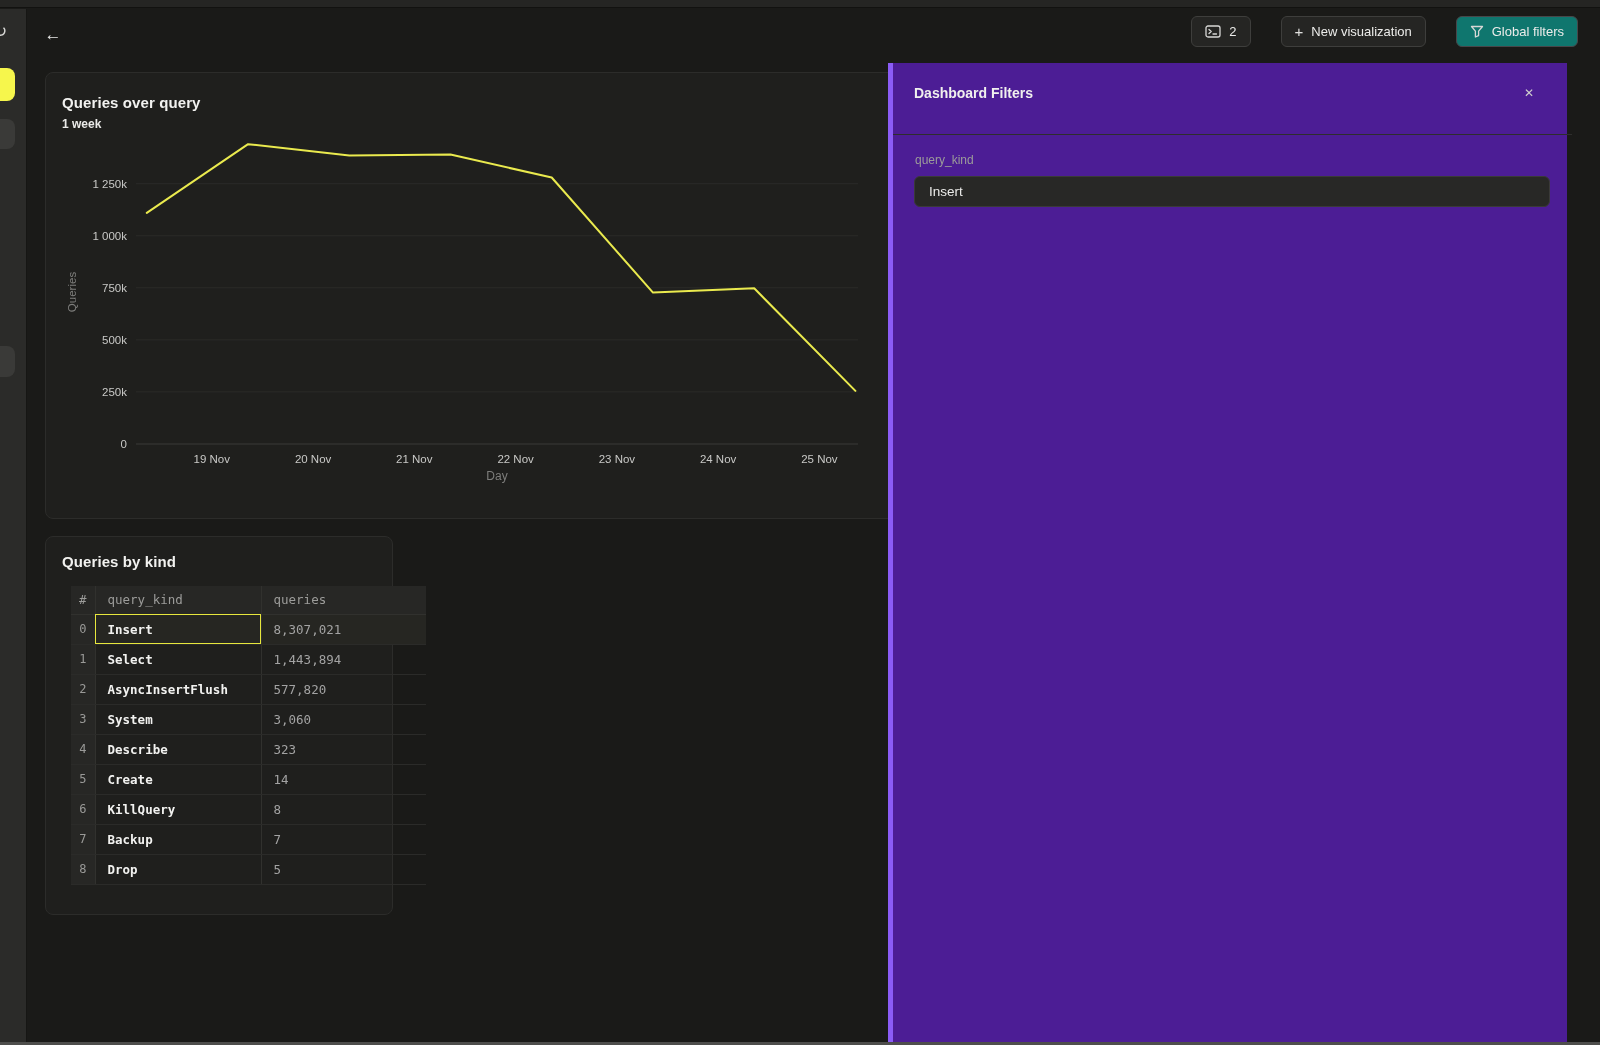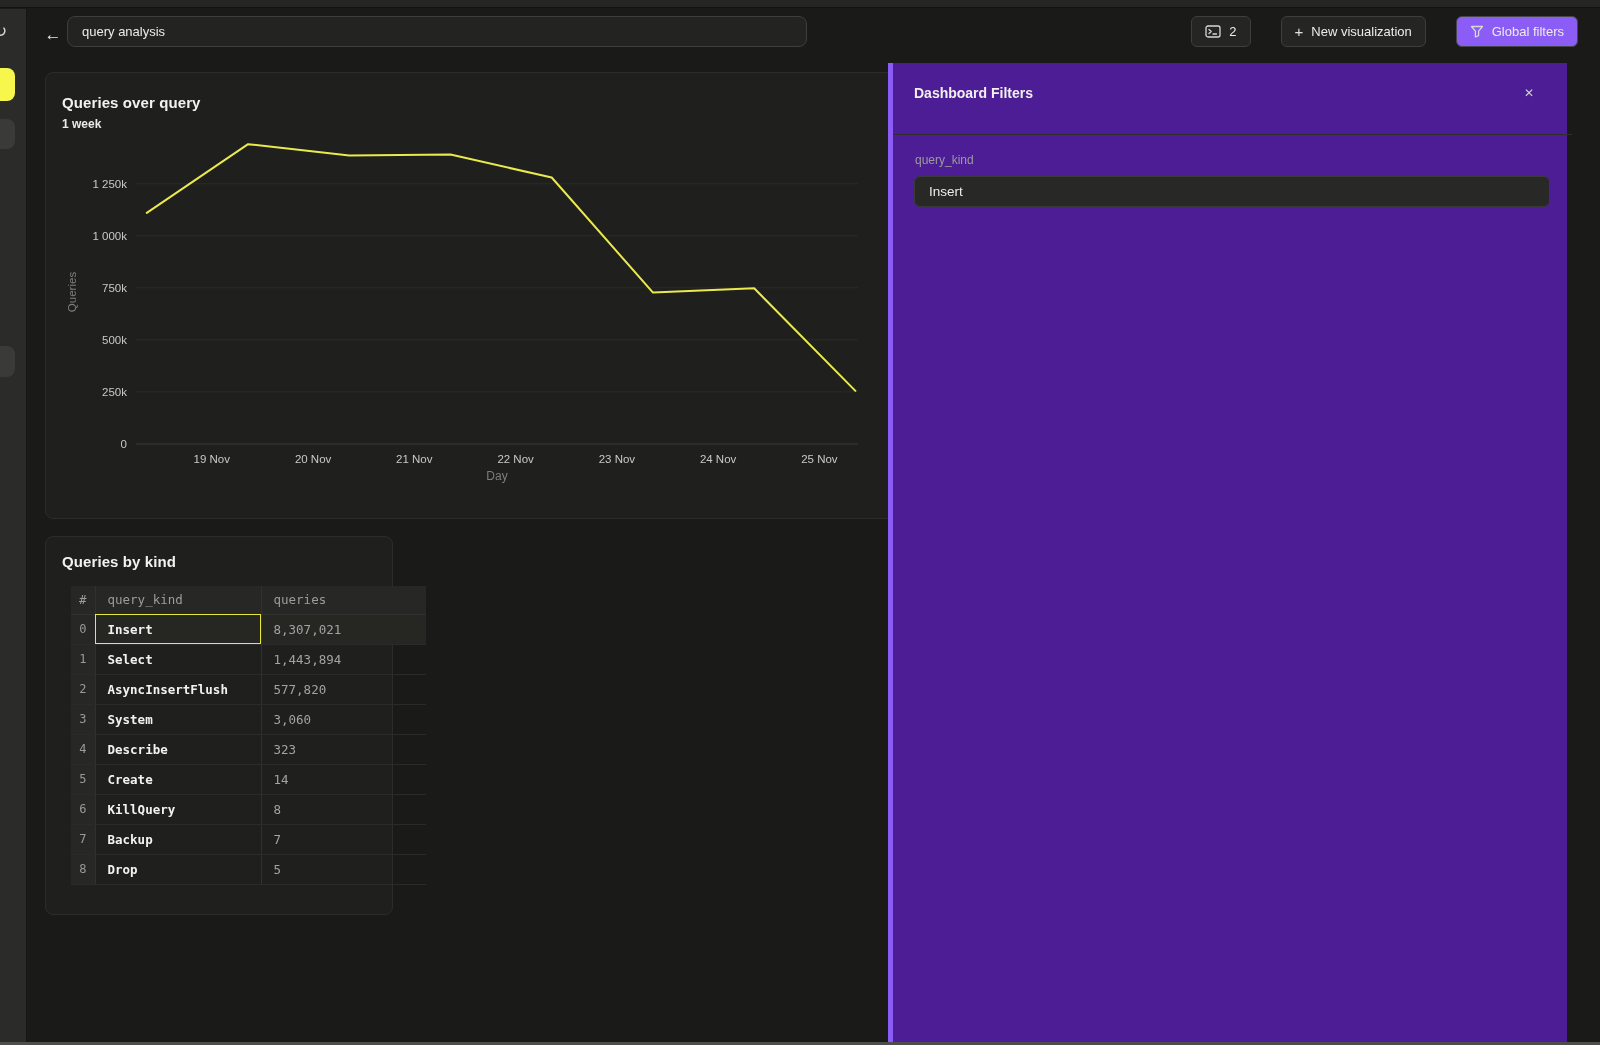--- a/index.html
+++ b/index.html
@@ -16,21 +16,21 @@
   .rail-item.active { top:59px; height:33px; background:#f6f64c; }
   .rail-item.g1 { top:110px; height:30px; background:#3a3a38; }
   .rail-item.g2 { top:337px; height:31px; background:#3a3a38; }
 
   
   .topbar { position:absolute; left:27px; top:8px; width:1573px; height:55px; }
   .back-btn { position:absolute; left:12px; top:13px; width:28px; height:28px; color:#e8e8e6; font-size:17px; line-height:28px; text-align:center; cursor:pointer; }
   .title-input { position:absolute; left:40px; top:8px; width:740px; height:31px; background:#232321; border:1px solid #3e3e3c; border-radius:8px; color:#ececea; font-size:13px; padding:0 14px; font-family:"Liberation Sans", sans-serif; outline:none; }
   .tb-buttons { position:absolute; right:22px; top:8px; height:31px; display:flex; gap:30px; }
   .btn { height:31px; display:flex; align-items:center; justify-content:center; gap:8px; background:#252523; border:1px solid #3e3e3c; border-radius:6px; color:#ececea; font-size:13px; padding:0 13px; white-space:nowrap; cursor:pointer; }
-  .btn.lighter { background:#8b5cf6; border-color:#47474a; }
+  .btn.lighter { background:#0f766e; border-color:#47474a; }
   .btn svg { display:block; }
   .plus-glyph { font-size:15px; color:#e0e0de; margin-top:-1px; }
 
   
   .main { position:absolute; left:27px; top:63px; width:894px; height:980px; background:#1a1a18; }
   .card { position:absolute; background:#1f1f1d; border:1px solid #2c2c2a; border-radius:8px; }
   .chart-card { left:18px; top:9px; width:856px; height:447px; }
   .card-title { position:absolute; left:16px; top:21px; font-size:15px; font-weight:700; color:#f2f2f0; letter-spacing:.1px; }
   .card-subtitle { position:absolute; left:16px; top:44px; font-size:12px; font-weight:700; color:#eTeTe8; color:#eaeae8; }
   .chart-card svg { position:absolute; left:0; top:0; }
@@ -64,21 +64,20 @@
 
 <div class="sidebar">
   <span class="history">↻</span>
   <div class="rail-item active"></div>
   <div class="rail-item g1"></div>
   <div class="rail-item g2"></div>
 </div>
 
 <div class="topbar">
   <div class="back-btn">←</div>
-  <input class="title-input" readonly="" value="query analysis" style="">
   <div class="tb-buttons">
     <button class="btn">
       <span>
         <svg width="16" height="13" viewBox="0 0 16 13" fill="none" stroke="#d8d8d6" stroke-width="1.3">
           <rect x="1" y="1" width="14" height="11" rx="2"></rect>
           <path d="M4 4.5 L6.2 6.5 L4 8.5" stroke-linecap="round" stroke-linejoin="round"></path>
           <path d="M8 9 H11.5" stroke-linecap="round"></path>
         </svg>
       </span>
       <span>2</span>

